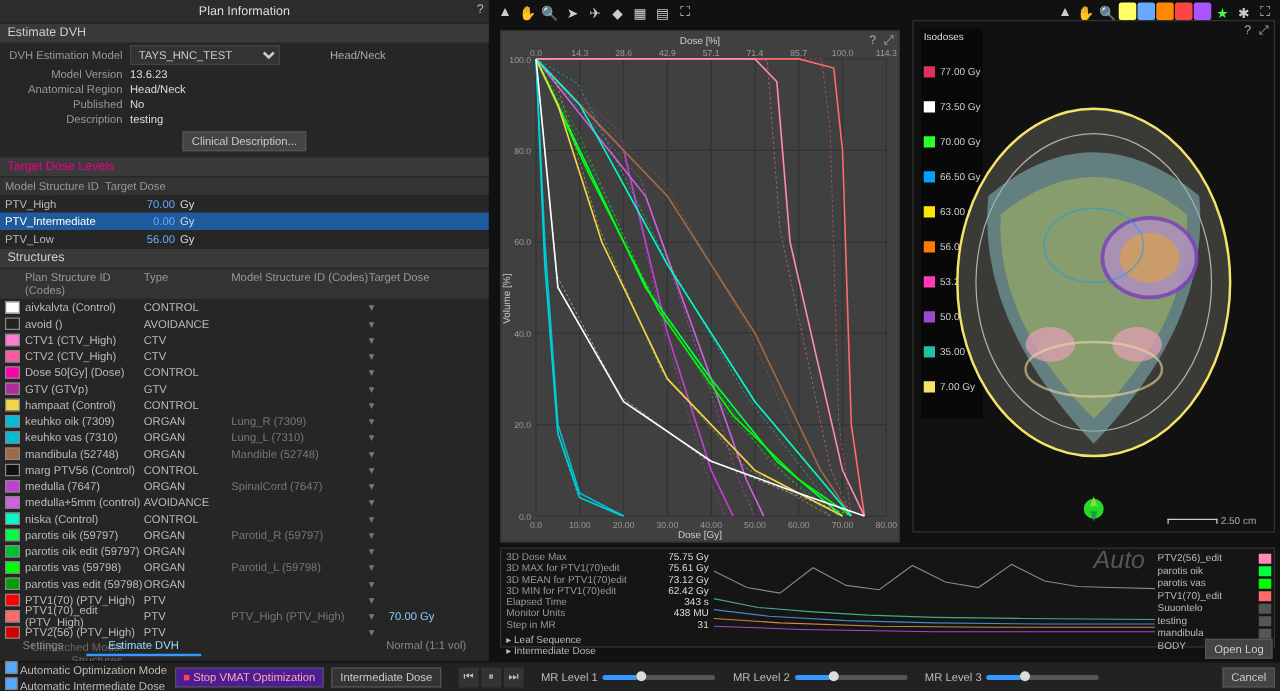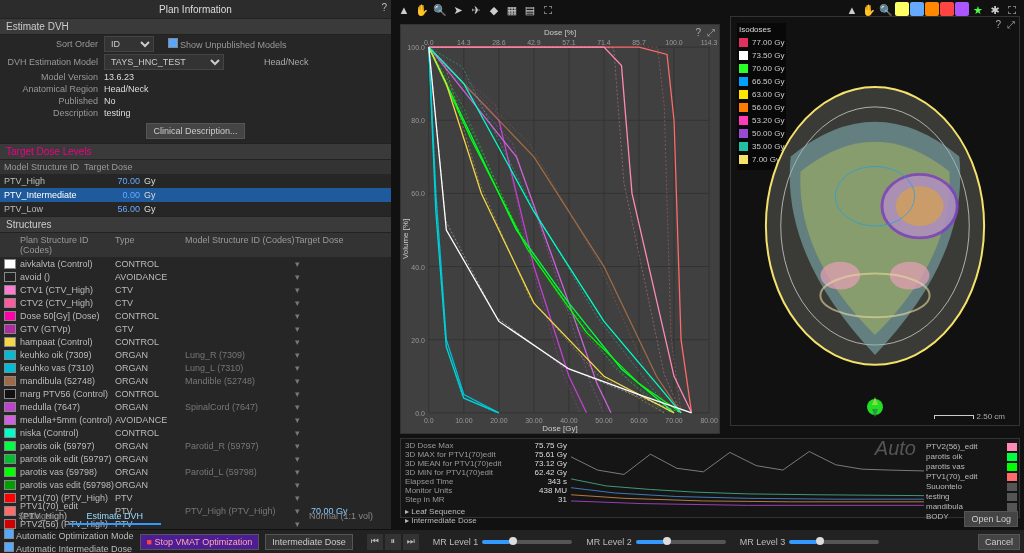--- a/index.html
+++ b/index.html
@@ -83,21 +83,21 @@
 }
 .dvh-svg { width:100%; height:100%; }
 .ct-panel {
   position:absolute; right:4px; top:16px; width:290px; height:410px;
   background:#111; border:1px solid #333;
 }
 .iso-legend {
   position:absolute; top:6px; left:6px; font-size:8px; color:#ccc;
   background:rgba(0,0,0,0.5); padding:2px;
 }
-.iso-legend .li { display:flex; align-items:center; margin:4px 0;}
+.iso-legend .li { display:flex; align-items:center; margin:19px 0;}
 .iso-legend .sw { width:9px; height:9px; margin-right:4px;}
 .stats-strip {
   position:absolute; left:8px; top:438px; right:4px; height:80px;
   display:flex; background:#151515; border:1px solid #333;
 }
 .stats-info { width:170px; padding:2px 4px; font-size:8px; color:#999; }
 .stats-info .srow { display:flex; justify-content:space-between; }
 .stats-info .srow .v { color:#ddd;}
 .stats-plot { flex:1; position:relative; }
 .stats-right { width:95px; padding:2px; font-size:8px;}
@@ -113,25 +113,20 @@
 <body>
 
 <div class="left-panel">
   <div class="plan-info-hdr">
     <span>Plan Information</span>
     <span class="help-ico">?</span>
   </div>
 
   <div style="position:absolute;top:18px;left:0;right:0;">
     <div class="section-hdr">Estimate DVH</div>
-    <div class="form-row">
-      <span class="lbl">Sort Order</span>
-      <select style="width:50px;"><option>ID</option></select>
-      <label style="margin-left:14px;"><span class="chk" style="background:#5af;"></span><span>Show Unpublished Models</span></label>
-    </div>
     <div class="form-row">
       <span class="lbl">DVH Estimation Model</span>
       <select style="width:120px;"><option>TAYS_HNC_TEST</option></select>
       <span style="margin-left:40px;color:#aaa;">Head/Neck</span>
     </div>
     <div id="meta-rows">
         <div class="form-row">
           <span class="lbl">Model Version</span>
           <span class="val">13.6.23</span>
         </div>

